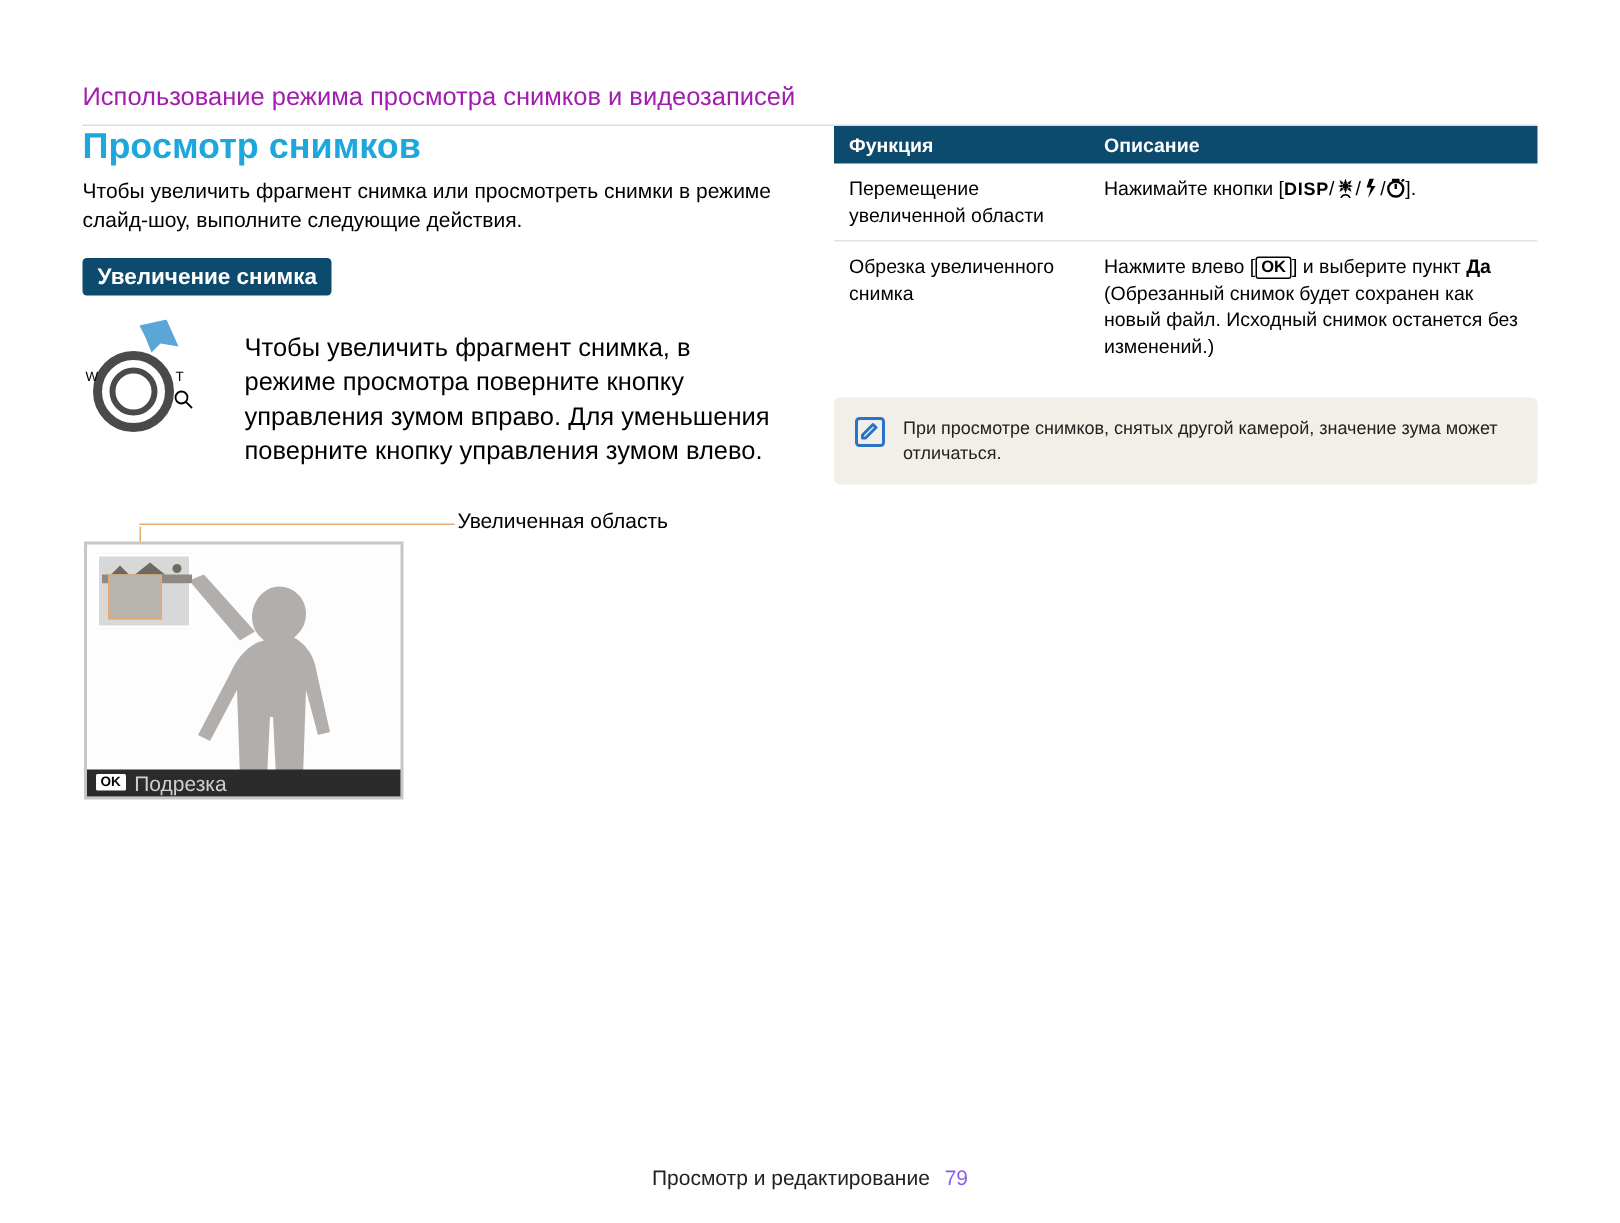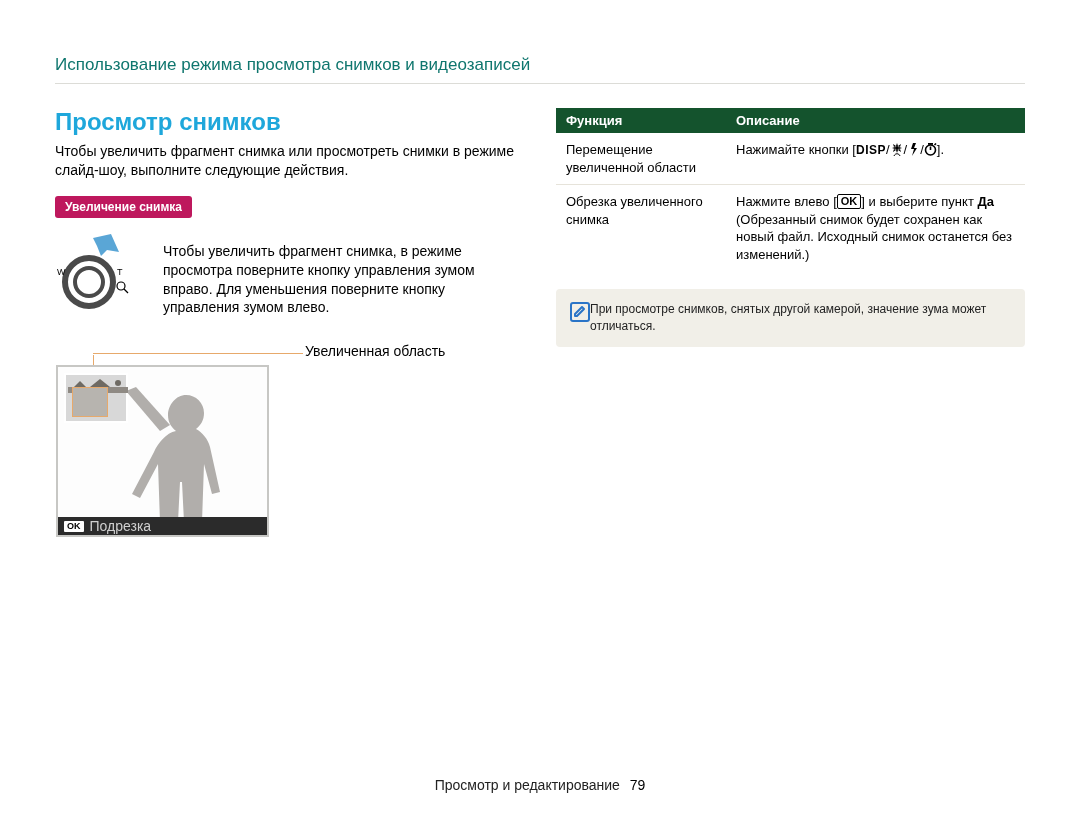--- a/index.html
+++ b/index.html
@@ -5,51 +5,50 @@
   * { box-sizing: border-box; margin: 0; padding: 0; }
   html, body { width: 1080px; height: 815px; background: #ffffff; font-family: Arial, Helvetica, sans-serif; color: #000; }
   .page {
     width: 1080px;
     height: 815px;
     padding: 55px 55px 0 55px;
     position: relative;
   }
   .breadcrumb {
     font-size: 17px;
-    color: #0f766e;
+    color: #a21caf;
     padding-bottom: 8px;
-    margin-bottom: 24px;
     border-bottom: 1px solid #dcdcd7;
   }
   .columns {
     display: flex;
     gap: 32px;
   }
   .col-left { flex: 1 1 0; }
   .col-right { flex: 1 1 0; }
   .section-title {
     color: #1ea7db;
     font-size: 24px;
     font-weight: 700;
     margin-bottom: 6px;
   }
   .intro { font-size: 14px; line-height: 1.35; margin-bottom: 16px; }
   .subhead {
     display: inline-block;
-    background: #be185d;
+    background: #0c4a6e;
     color: #ffffff;
-    font-size: 12px;
+    font-size: 15px;
     font-weight: bold;
     padding: 4px 10px;
     border-radius: 3px;
     margin-bottom: 16px;
   }
   .zoom-row { display: flex; align-items: flex-start; gap: 14px; margin-bottom: 26px; }
   .zoom-icon-wrap { width: 94px; flex: 0 0 94px; }
-  .zoom-text { font-size: 14px; line-height: 1.35; flex: 1; padding-top: 8px; }
+  .zoom-text { font-size: 17px; line-height: 1.35; flex: 1; padding-top: 8px; }
   .zoom-svg { width: 94px; height: 76px; display: block; }
   .preview-label { font-size: 14px; margin-left: 250px; }
   .preview-connector {
     position: absolute;
     border-top: 1px solid #e7a96b;
     height: 0;
   }
   .preview-box {
     width: 213px;
     height: 172px;
@@ -89,21 +88,21 @@
     background: #ffffff; color: #000;
     font-size: 9px; font-weight: bold;
     padding: 0 3px; line-height: 11px; border-radius: 1px;
   }
   .trim-label { color: #cfcfcf; font-size: 14px; }
 
   .silhouette-svg { position: absolute; left: 58px; top: 20px; width: 130px; height: 135px; }
 
   .func-table { width: 100%; border-collapse: collapse; font-size: 13px; }
   .func-table th {
-    background: #14532d;
+    background: #0c4a6e;
     color: #ffffff;
     font-weight: bold;
     text-align: left;
     padding: 5px 10px;
   }
   .func-table td {
     padding: 8px 10px;
     vertical-align: top;
     line-height: 1.35;
   }
@@ -124,20 +123,21 @@
     border-radius: 2px;
     vertical-align: 1px;
   }
 
   .note-box {
     margin-top: 18px;
     background: #f1efe8;
     border-radius: 4px;
     padding: 12px 12px 12px 14px;
     display: flex;
+    gap: 12px;
     align-items: flex-start;
   }
   .note-icon {
     width: 20px; height: 20px;
     border: 2px solid #2a74c7;
     border-radius: 3px;
     display: flex; align-items: center; justify-content: center;
     color: #2a74c7;
     font-size: 16px;
     flex: 0 0 20px;
@@ -146,21 +146,21 @@
   .note-text { font-size: 12px; line-height: 1.4; color: #222; }
 
   .footer {
     position: absolute;
     bottom: 22px;
     left: 0; right: 0;
     text-align: center;
     font-size: 14px;
     color: #222;
   }
-  .footer .pnum { color: #000000; margin-left: 6px; }
+  .footer .pnum { color: #8b5cf6; margin-left: 6px; }
 
   .conn-line {
     position: absolute;
     width: 1px;
     background: #e7a96b;
   }
 </style>
 </head>
 <body>
 

